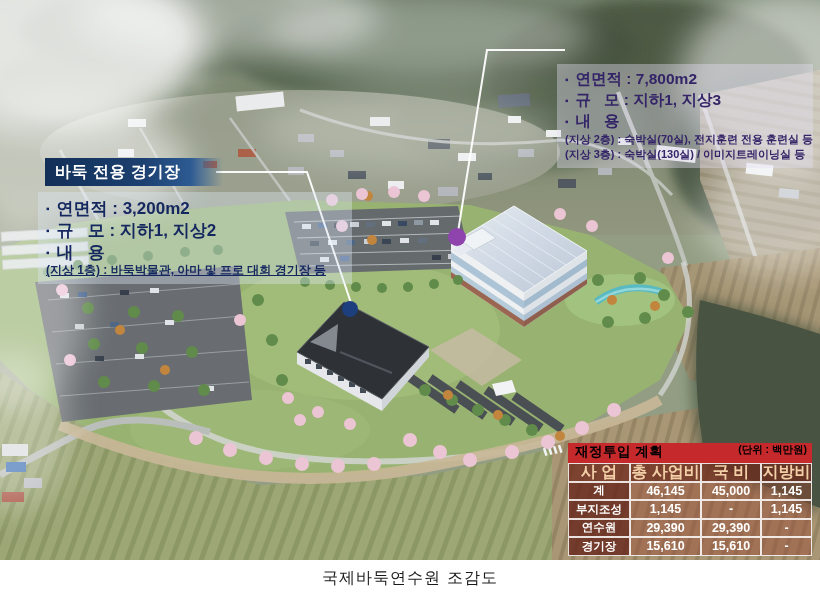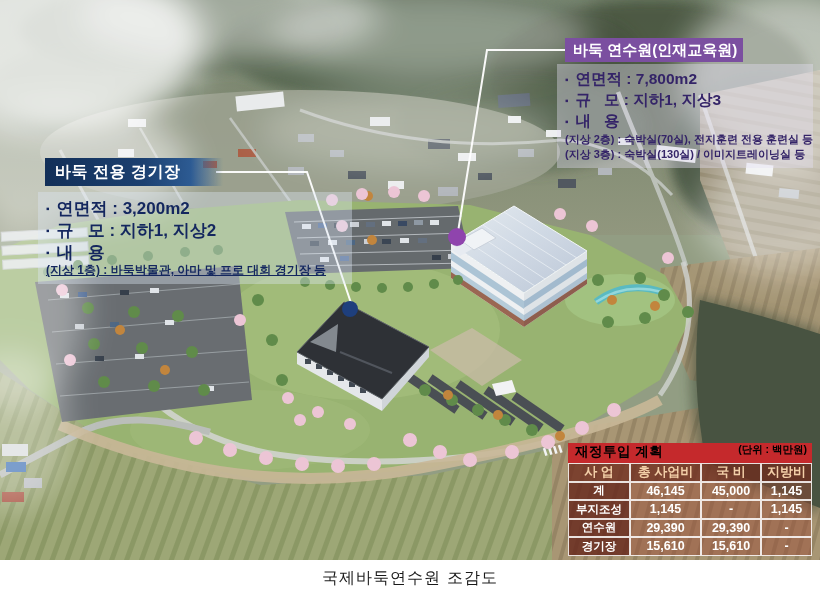--- a/index.html
+++ b/index.html
@@ -29,21 +29,21 @@
 
   
   .fin{position:absolute;left:568px;top:443px;width:244px;}
   .fin-title{box-sizing:border-box;height:20px;background:#c5292c;color:#000000;display:flex;
              align-items:flex-start;justify-content:space-between;padding:0 5px 0 7px;}
   .fin-title .t{font-size:13.5px;font-weight:bold;letter-spacing:.5px;}
   .fin-title .u{font-size:10.5px;font-weight:bold;}
   .fin-grid{display:grid;grid-template-columns:62px 71px 60px 51px;}
   .cell{box-sizing:border-box;border:1px solid rgba(255,255,255,0.85);color:#fff;
         display:flex;align-items:center;justify-content:center;font-weight:bold;height:18.5px;}
-  .cell.th{background:rgba(112,44,30,0.78);color:#f3cfa8;font-size:13px;}
+  .cell.th{background:rgba(112,44,30,0.78);color:#f3cfa8;font-size:16px;}
   .cell.tl{background:rgba(100,34,24,0.78);font-size:11.5px;}
   .cell.tv{background:rgba(152,70,50,0.45);font-size:12.5px;}
 
   
   .caption{position:absolute;left:0;top:560px;width:820px;height:34px;background:#fff;
            text-align:center;line-height:36px;font-family:"DejaVu Serif","Liberation Serif",serif;
            font-size:16px;color:#191919;letter-spacing:1px;}
 </style>
 </head>
 <body>
@@ -387,23 +387,20 @@
       <span class="bullet">▪</span>
       <span class="main-label">규   모 : 지하1, 지상2</span>
     </div>
     <div class="co-item">
       <span class="bullet">▪</span>
       <span class="main-label">내   용</span>
     </div>
     <div class="co-detail">(지상 1층) : 바둑박물관, 아마 및 프로 대회 경기장 등</div>
   </div>
 
-  <div class="co-header purple">
-    <span>바둑 연수원(인재교육원)</span>
-  </div>
   <div class="co-body purple">
     <div class="co-item">
       <span class="bullet">▪</span>
       <span class="main-label">연면적 : 7,800m2</span>
     </div>
     <div class="co-item">
       <span class="bullet">▪</span>
       <span class="main-label">규   모 : 지하1, 지상3</span>
     </div>
     <div class="co-item">

